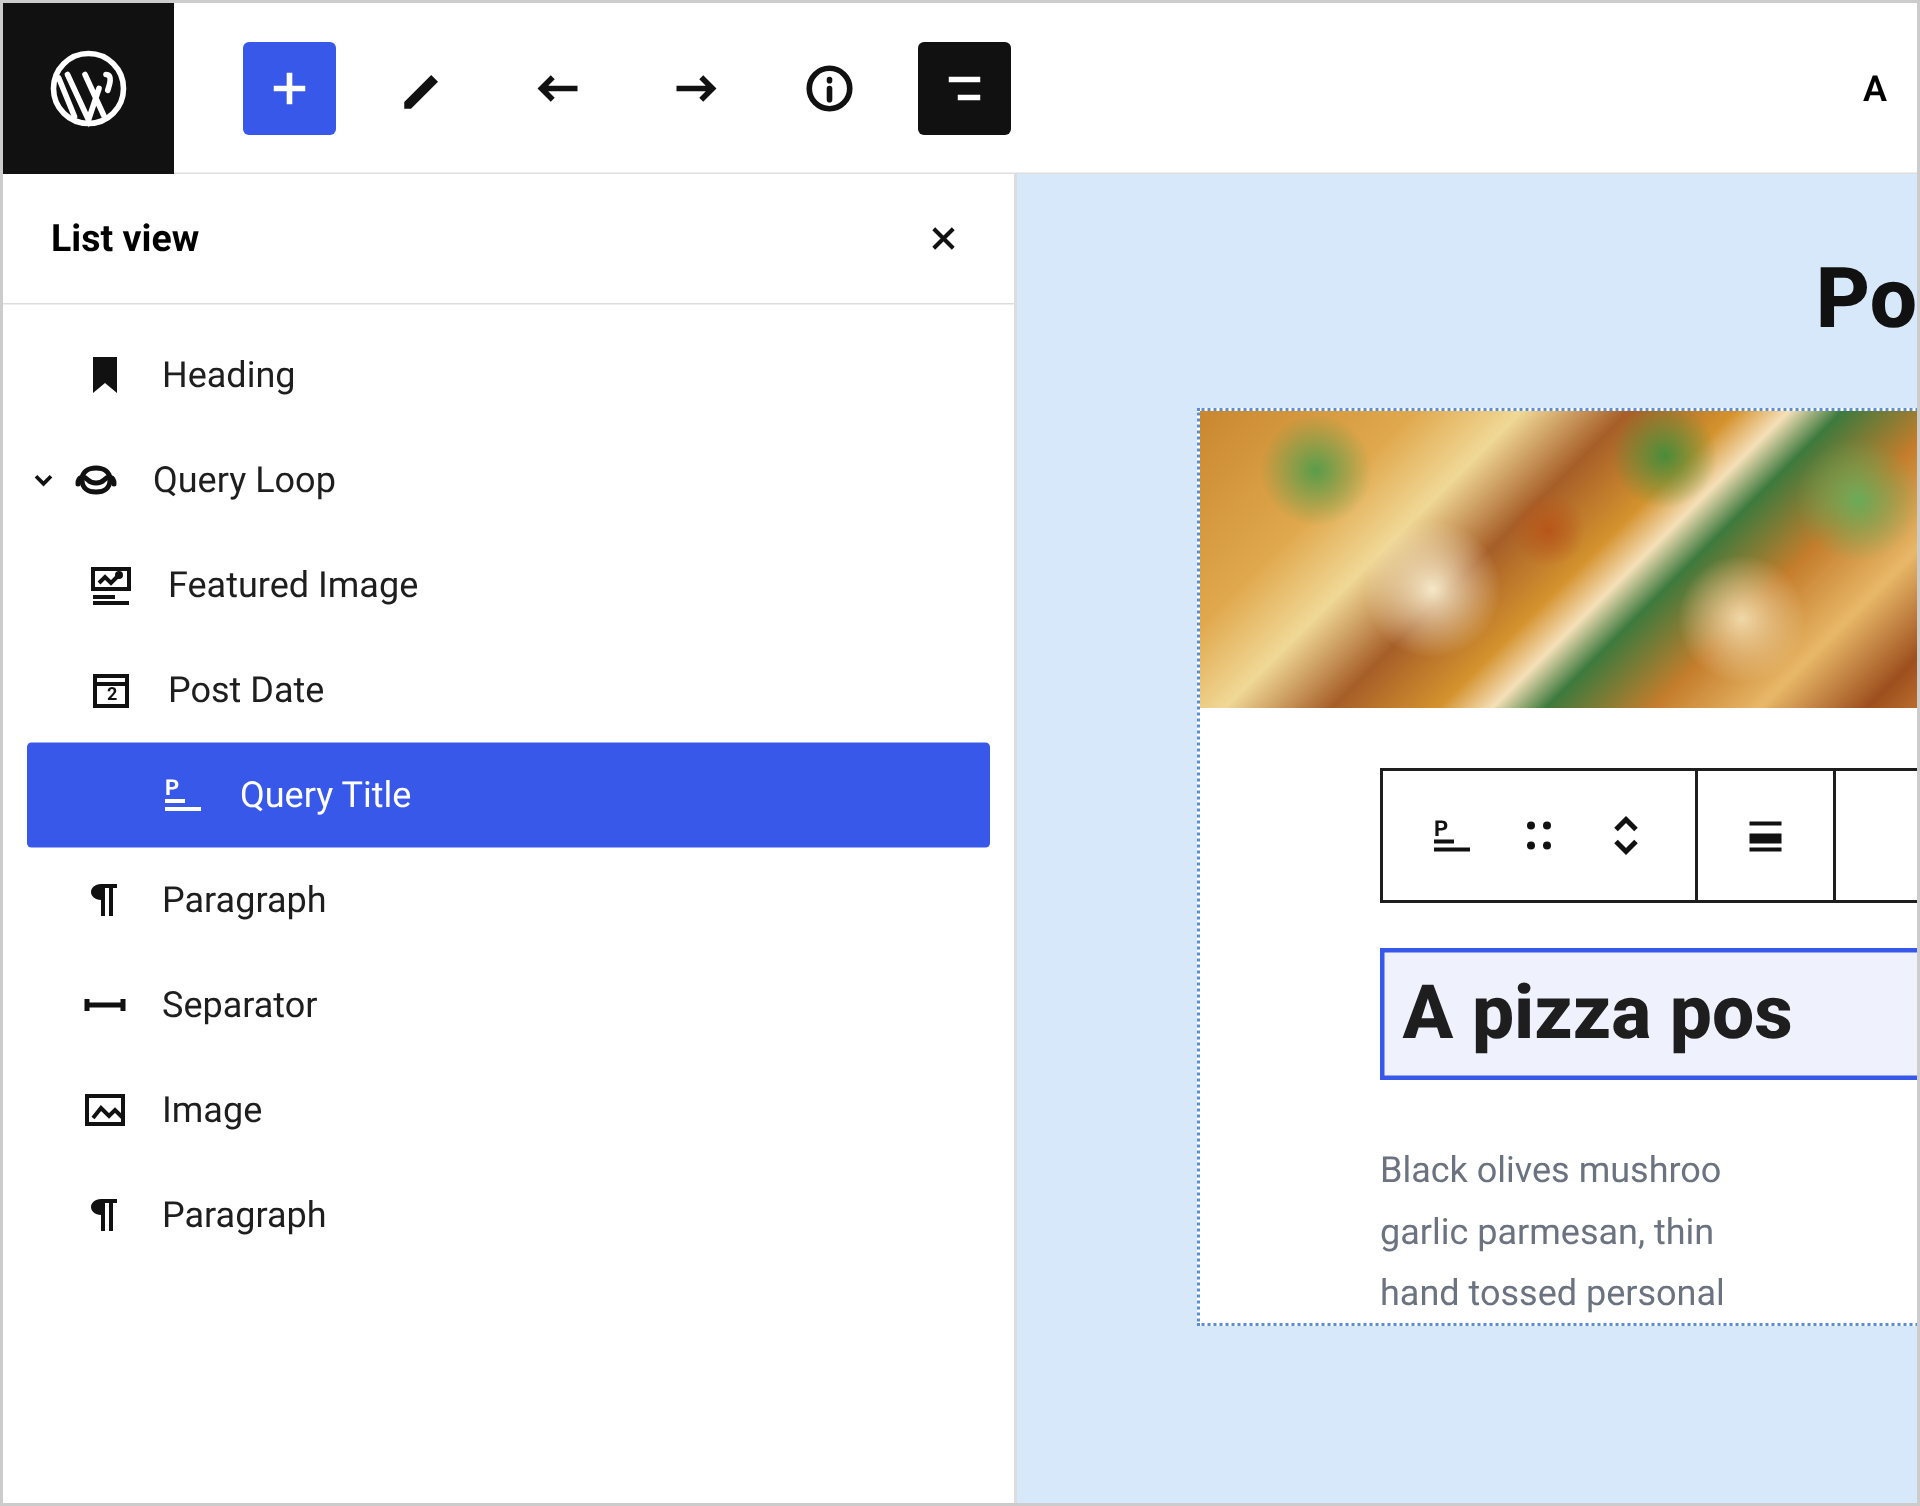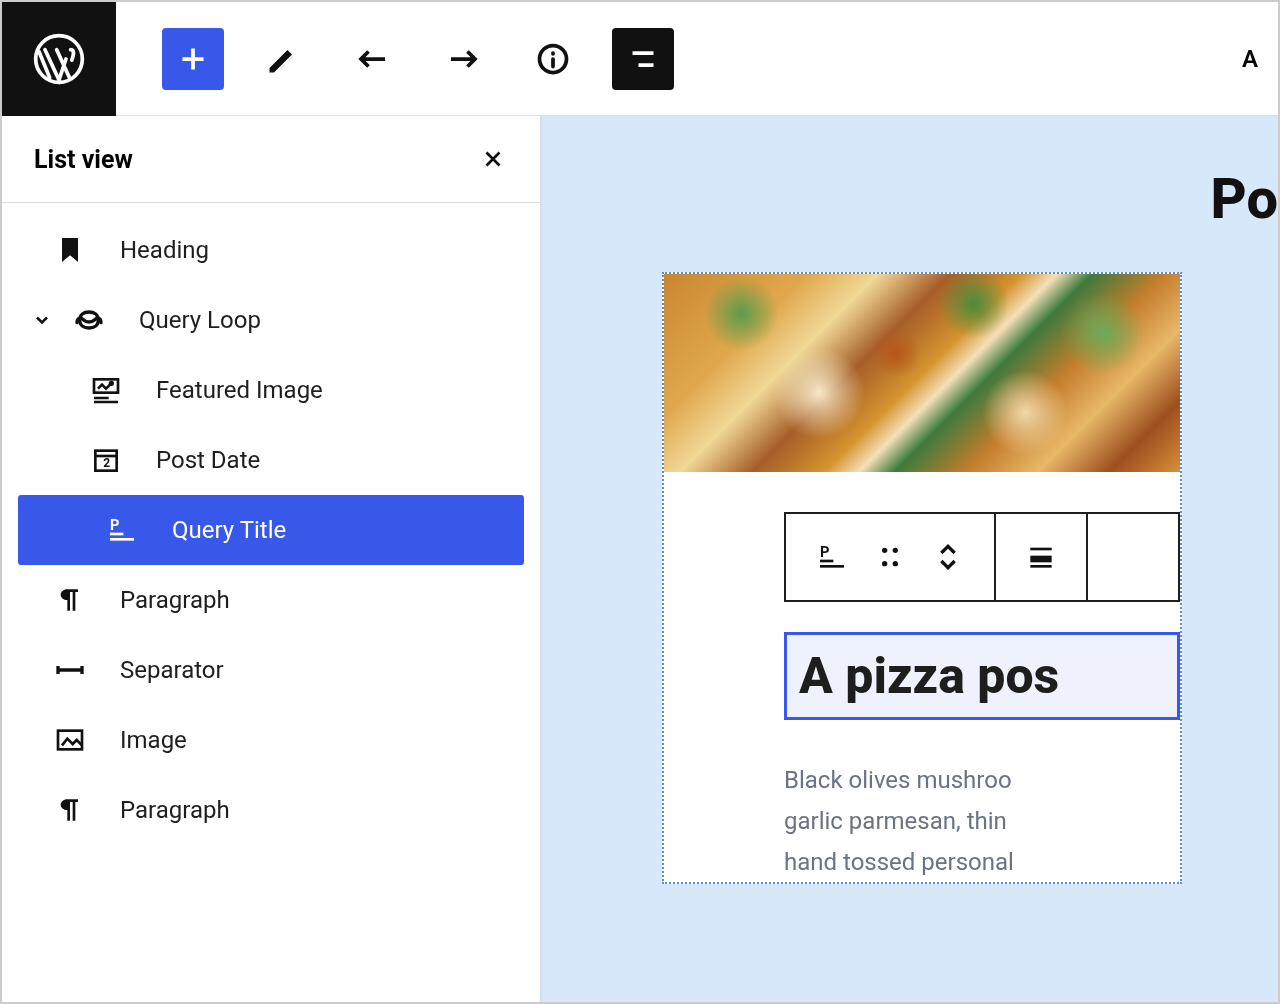--- a/index.html
+++ b/index.html
@@ -50,21 +50,21 @@
   margin-left: auto;
   padding-right: 20px;
   font-size: 24px;
   font-weight: 600;
 }
 .main {
   display: flex;
   height: calc(100% - 114px);
 }
 .sidebar {
-  width: 540px;
+  width: 676px;
   border-right: 2px solid #ddd;
   background: #fff;
   flex-shrink: 0;
 }
 .sidebar-header {
   display: flex;
   align-items: center;
   justify-content: space-between;
   padding: 28px 32px;
   border-bottom: 1px solid #ddd;
@@ -86,37 +86,36 @@
   padding-top: 12px;
 }
 .tree-item {
   display: flex;
   align-items: center;
   height: 70px;
   cursor: pointer;
   padding-left: 18px;
   font-size: 24px;
   color: #1e1e1e;
-  gap: 12px;
 }
 .tree-item .caret {
   width: 30px;
   display: flex;
   justify-content: center;
 }
 .tree-item .icon {
   width: 40px;
   display: flex;
   justify-content: center;
   margin-right: 18px;
 }
 .tree-item .icon svg { width: 32px; height: 32px; }
 .tree-item.l1 { padding-left: 48px; }
-.tree-item.l2 { padding-left: 84px; }
-.tree-item.l1.hascaret { padding-left: 25px; }
+.tree-item.l2 { padding-left: 52px; }
+.tree-item.l1.hascaret { padding-left: 12px; }
 .tree-item.selected {
   background: #3858e9;
   color: #fff;
   margin-left: 16px;
   margin-right: 16px;
   border-radius: 3px;
   padding-left: 84px;
 }
 .canvas {
   flex: 1;

